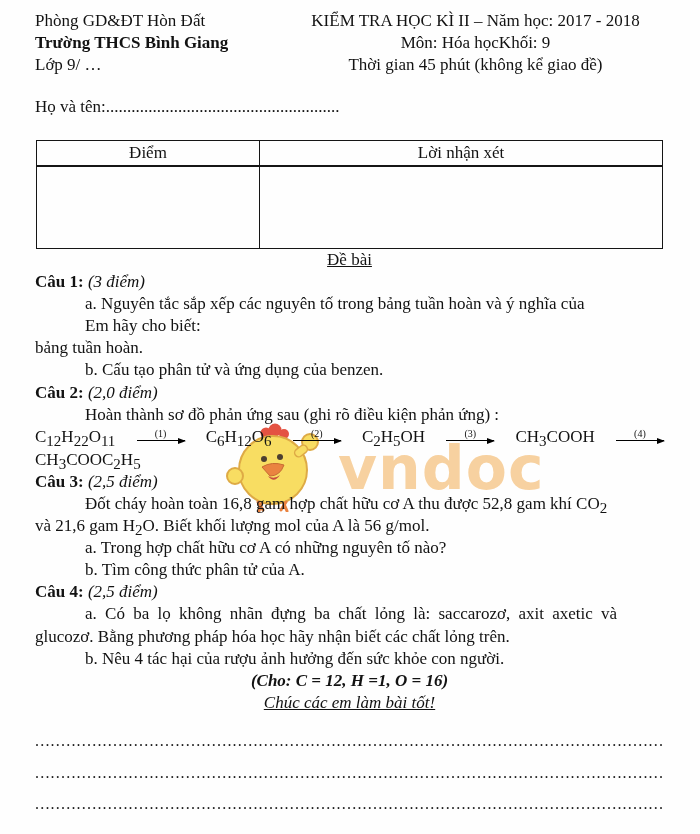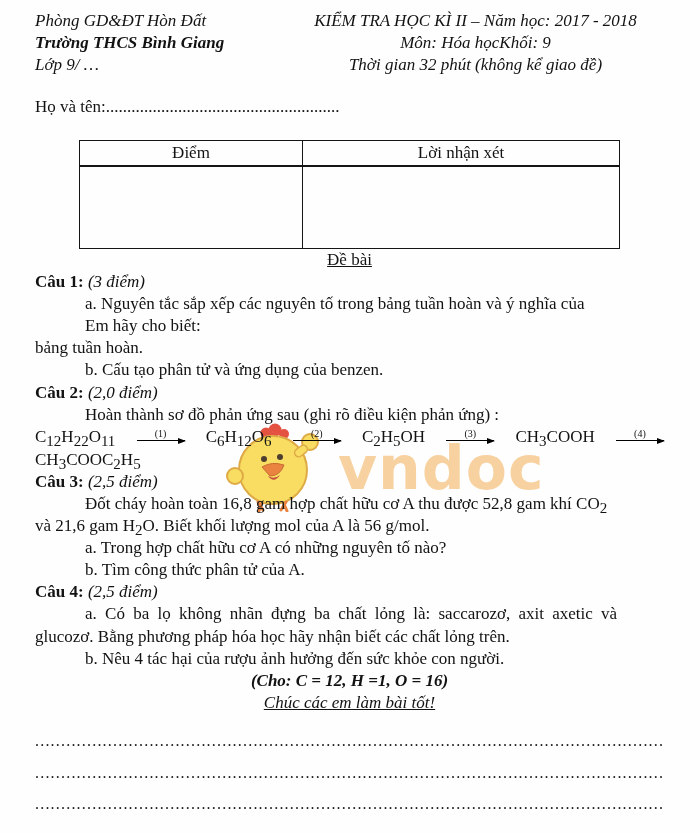--- a/index.html
+++ b/index.html
@@ -5,29 +5,29 @@
   html,body{margin:0;padding:0;background:#ffffff;}
   .page{
     width:700px;height:834px;box-sizing:border-box;
     padding:10px 36px 0 35px;
     background:#fefefe;position:relative;overflow:hidden;
     font-family:"Liberation Serif","DejaVu Serif",serif;
     font-size:17px;color:#121212;
   }
   .content{position:relative;z-index:1;}
   
-  .header{display:flex;font-style:italic;}
+  .header{display:flex;}
   .header-left{width:252px;line-height:22px;}
   .header-right{flex:1;text-align:center;line-height:22px;}
   .bold{font-weight:bold;}
   .grade-gap{}
   
   .name-line{margin-top:20px;line-height:22px;}
   
-  .grade-table{border-collapse:collapse;width:541px;margin:22px auto 0;table-layout:fixed;padding-left:32px;}
+  .grade-table{border-collapse:collapse;width:627px;margin:22px auto 0;table-layout:fixed;padding-left:32px;}
   .grade-table th,.grade-table td{border:1.6px solid #151515;padding:0;}
   .grade-table th{font-weight:normal;height:24px;font-size:17px;border-bottom:2.2px solid #151515;}
   .grade-table td{height:81px;}
   .col-score{width:222px;}
   
   .ln{line-height:22.1px;white-space:nowrap;}
   .ind{padding-left:50px;}
   .center{text-align:center;white-space:normal;}
   .underline{text-decoration:underline;}
   .italic{font-style:italic;margin-top:44px;}
@@ -92,21 +92,21 @@
       <div class="header-left">
         <div>Phòng GD&amp;ĐT Hòn Đất</div>
         <div class="bold">Trường THCS Bình Giang</div>
         <div>Lớp 9/ …</div>
       </div>
       <div class="header-right">
         <div>KIỂM TRA HỌC KÌ II – Năm học: 2017 - 2018</div>
         <div>
           <span>Môn: Hóa học</span><span class="grade-gap">Khối: 9</span>
         </div>
-        <div>Thời gian 32 phút (không kể giao đề)</div>
+        <div>Thời gian 45 phút (không kể giao đề)</div>
       </div>
     </div>
 
     <div class="name-line">Họ và tên:.......................................................</div>
 
     <table class="grade-table">
       <thead>
         <tr>
           <th class="col-score">Điểm</th>
           <th>Lời nhận xét</th>

